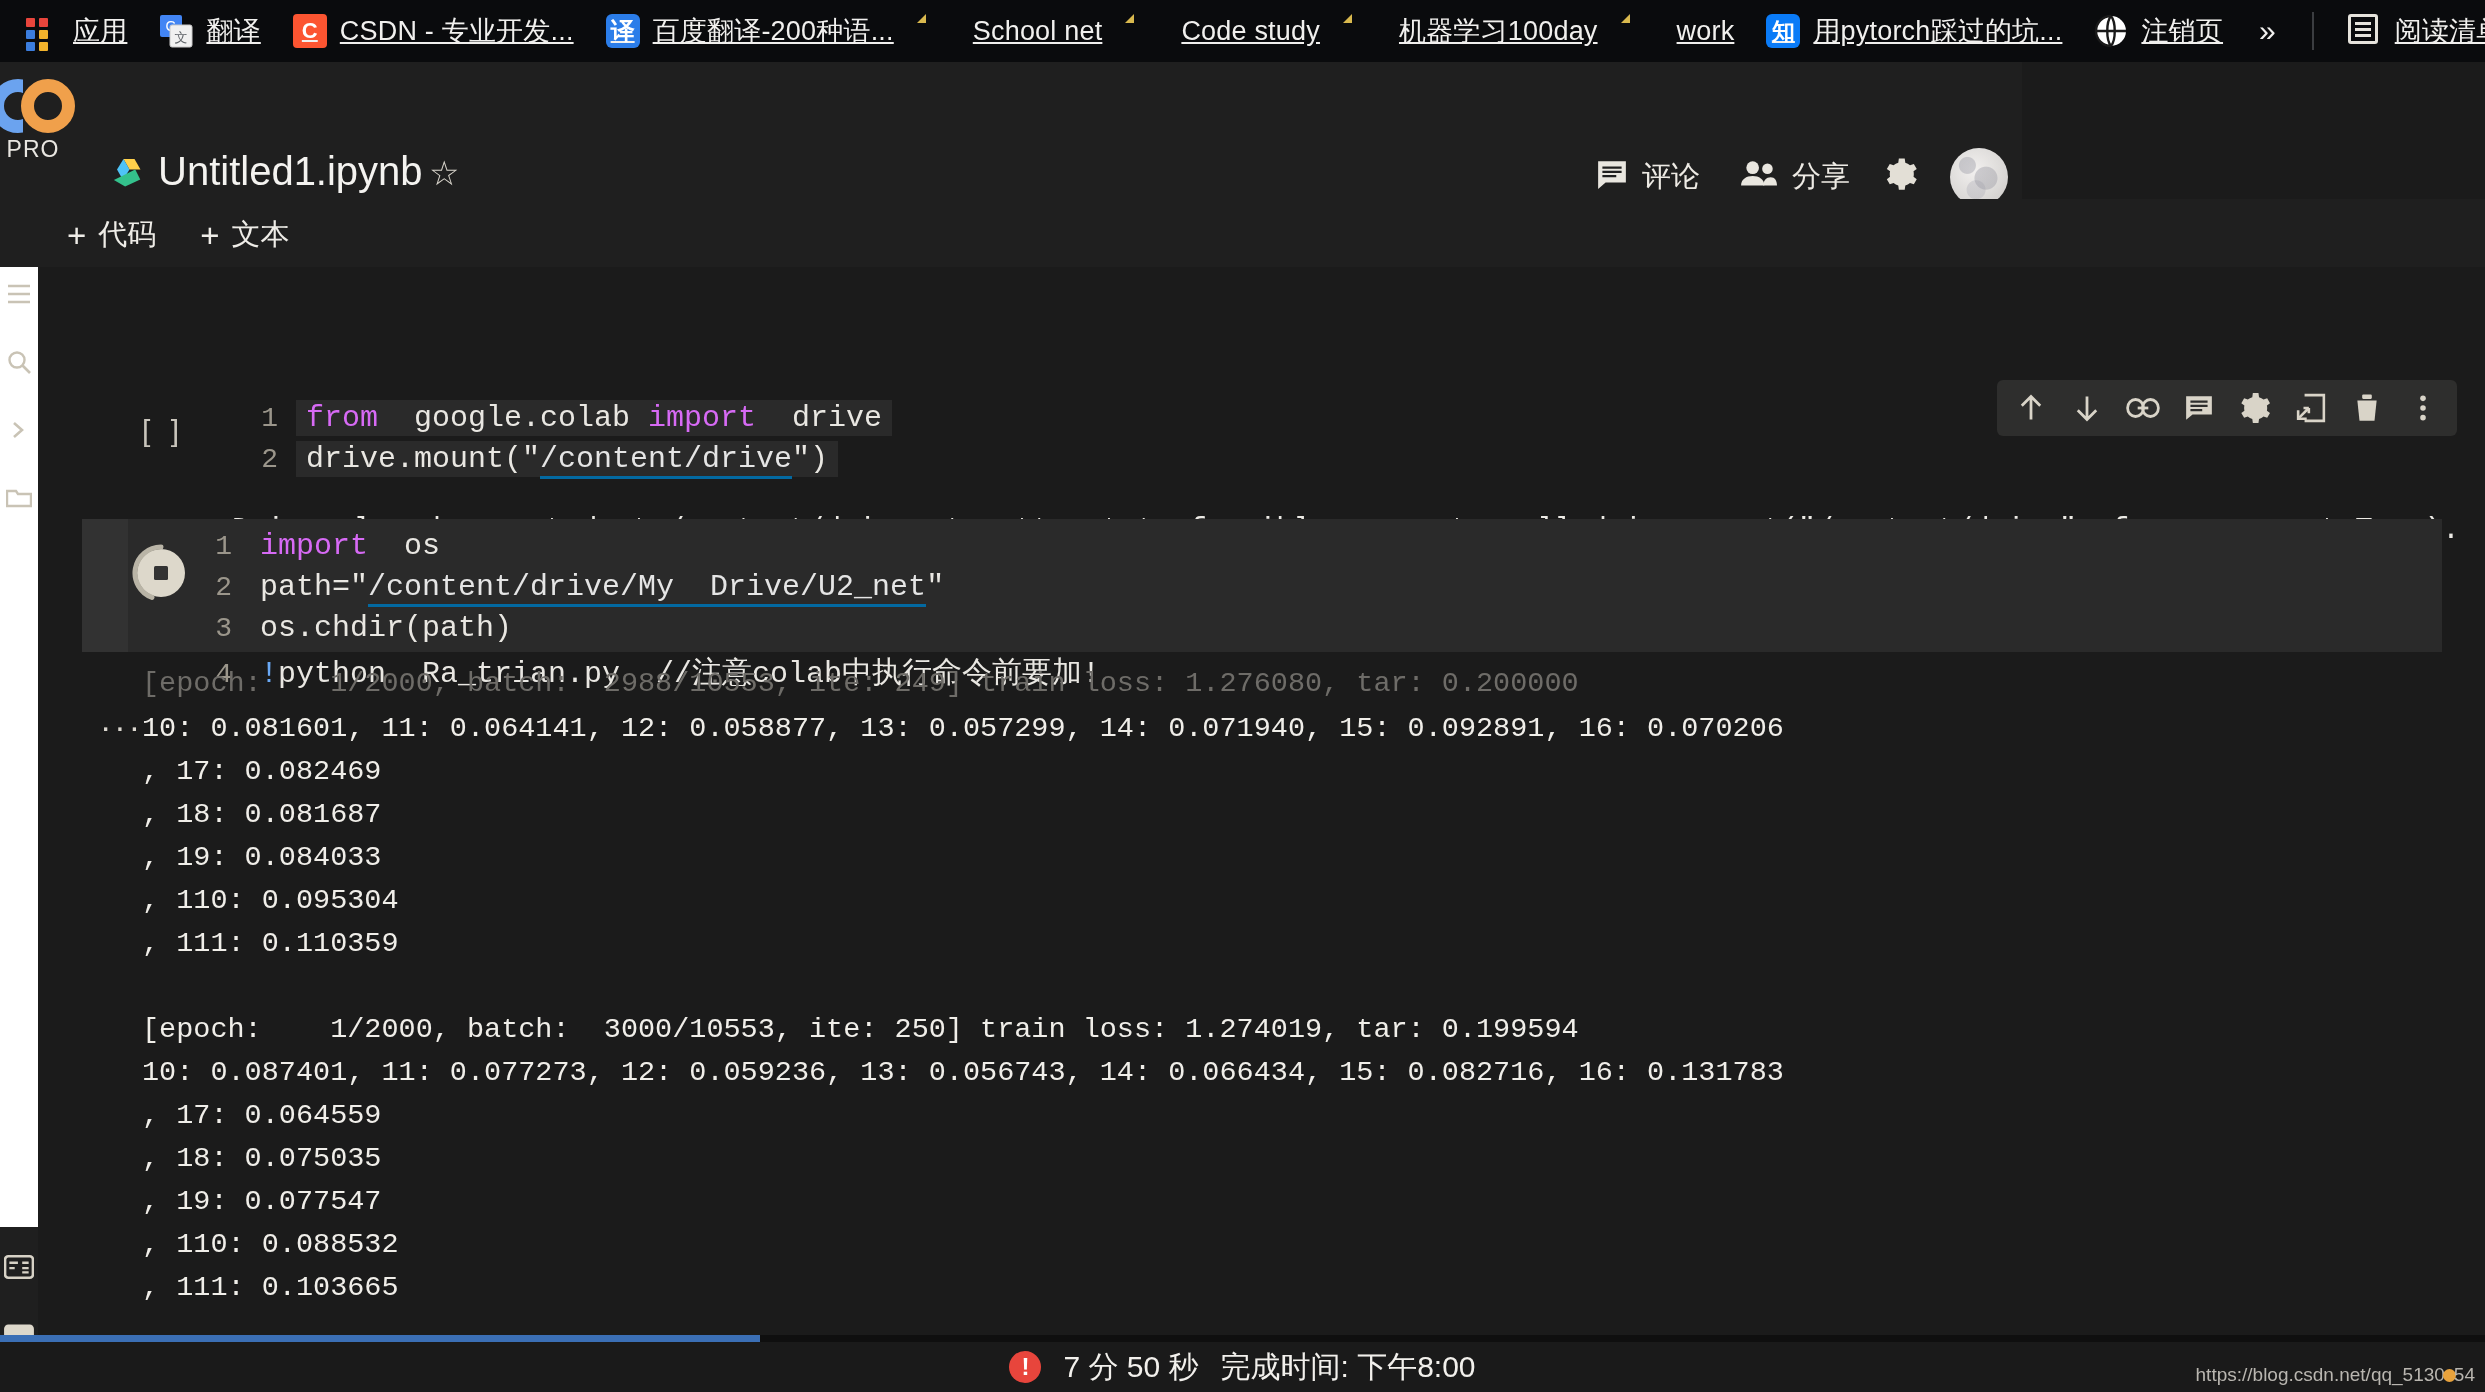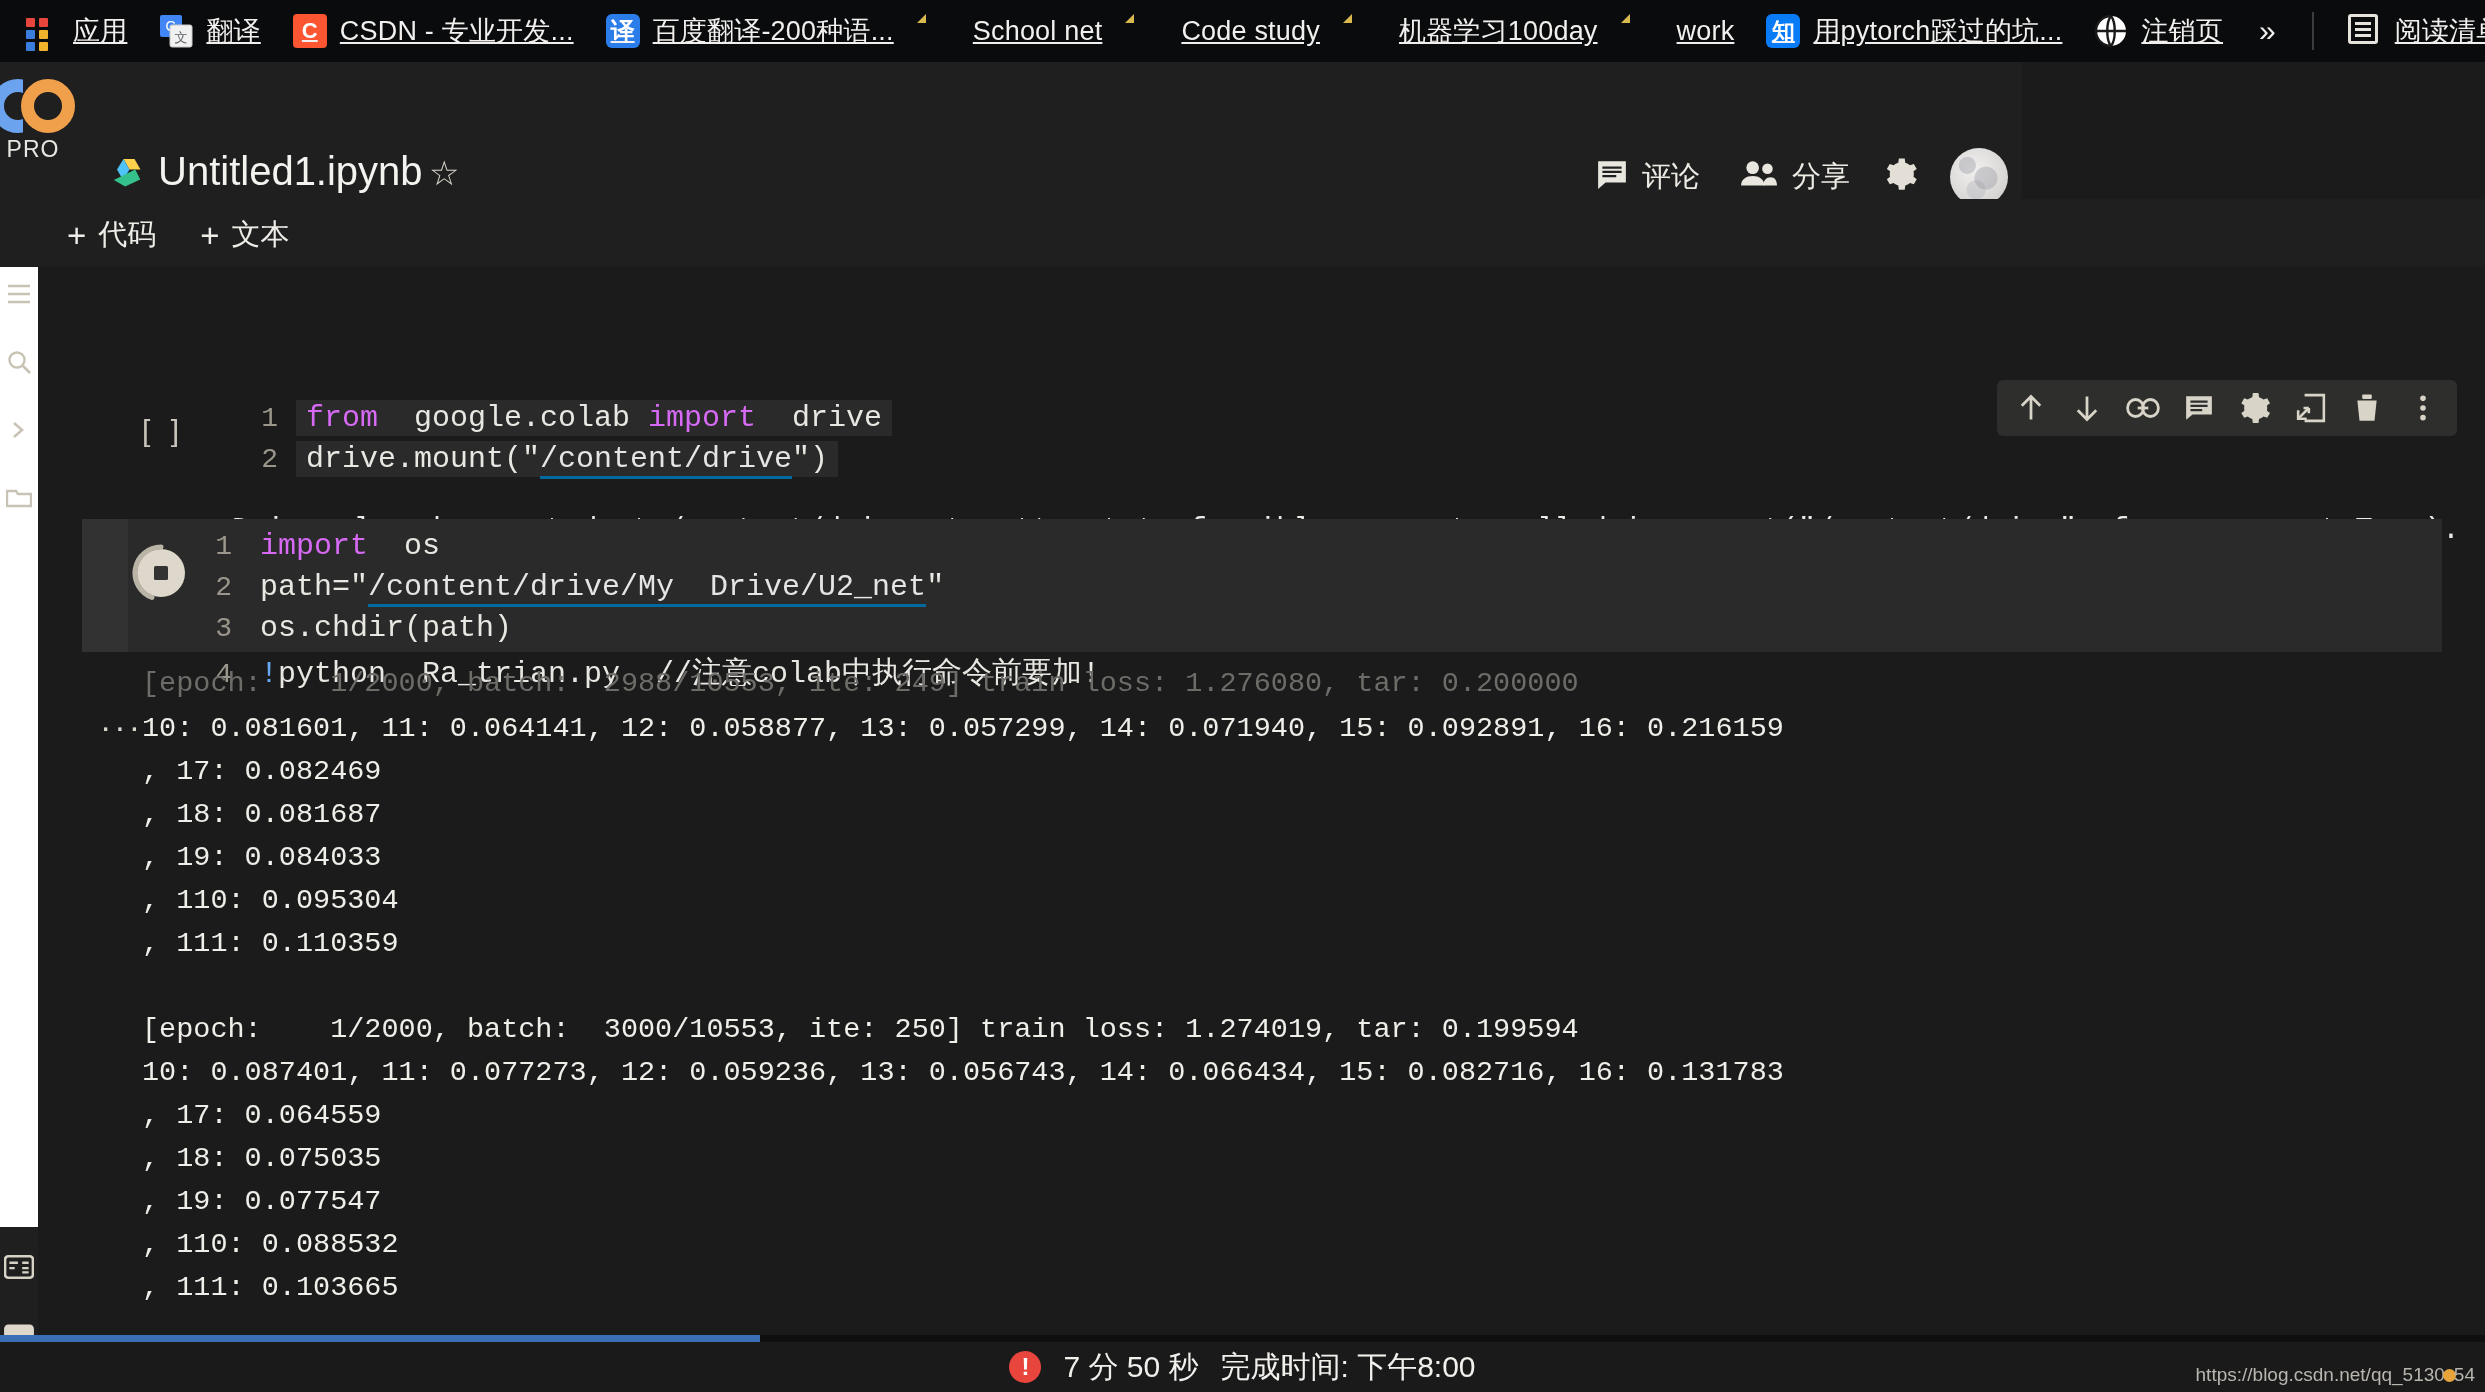--- a/index.html
+++ b/index.html
@@ -573,21 +573,21 @@
           <circle cx="4" cy="5" r="2.6" fill="#d9d4c8"></circle>
             <circle cx="4" cy="14" r="2.6" fill="#d9d4c8"></circle>
             <circle cx="4" cy="23" r="2.6" fill="#d9d4c8"></circle>
         </svg>
       </div>
     </div>
 
     <div id="out-scroll-gutter"></div>
     <div id="out-ellipsis">···</div>
     <div id="log-clipped">[epoch:    1/2000, batch:  2988/10553, ite: 249] train loss: 1.276080, tar: 0.200000</div>
-    <div id="output-log"><span>10: 0.081601, 11: 0.064141, 12: 0.058877, 13: 0.057299, 14: 0.071940, 15: 0.092891, 16: 0.216159</span>
+    <div id="output-log"><span>10: 0.081601, 11: 0.064141, 12: 0.058877, 13: 0.057299, 14: 0.071940, 15: 0.092891, 16: 0.070206</span>
 <span>, 17: 0.082469</span>
 <span>, 18: 0.081687</span>
 <span>, 19: 0.084033</span>
 <span>, 110: 0.095304</span>
 <span>, 111: 0.110359</span>
 <span></span>
 <span>[epoch:    1/2000, batch:  3000/10553, ite: 250] train loss: 1.274019, tar: 0.199594</span>
 <span>10: 0.087401, 11: 0.077273, 12: 0.059236, 13: 0.056743, 14: 0.066434, 15: 0.082716, 16: 0.131783</span>
 <span>, 17: 0.064559</span>
 <span>, 18: 0.075035</span>

